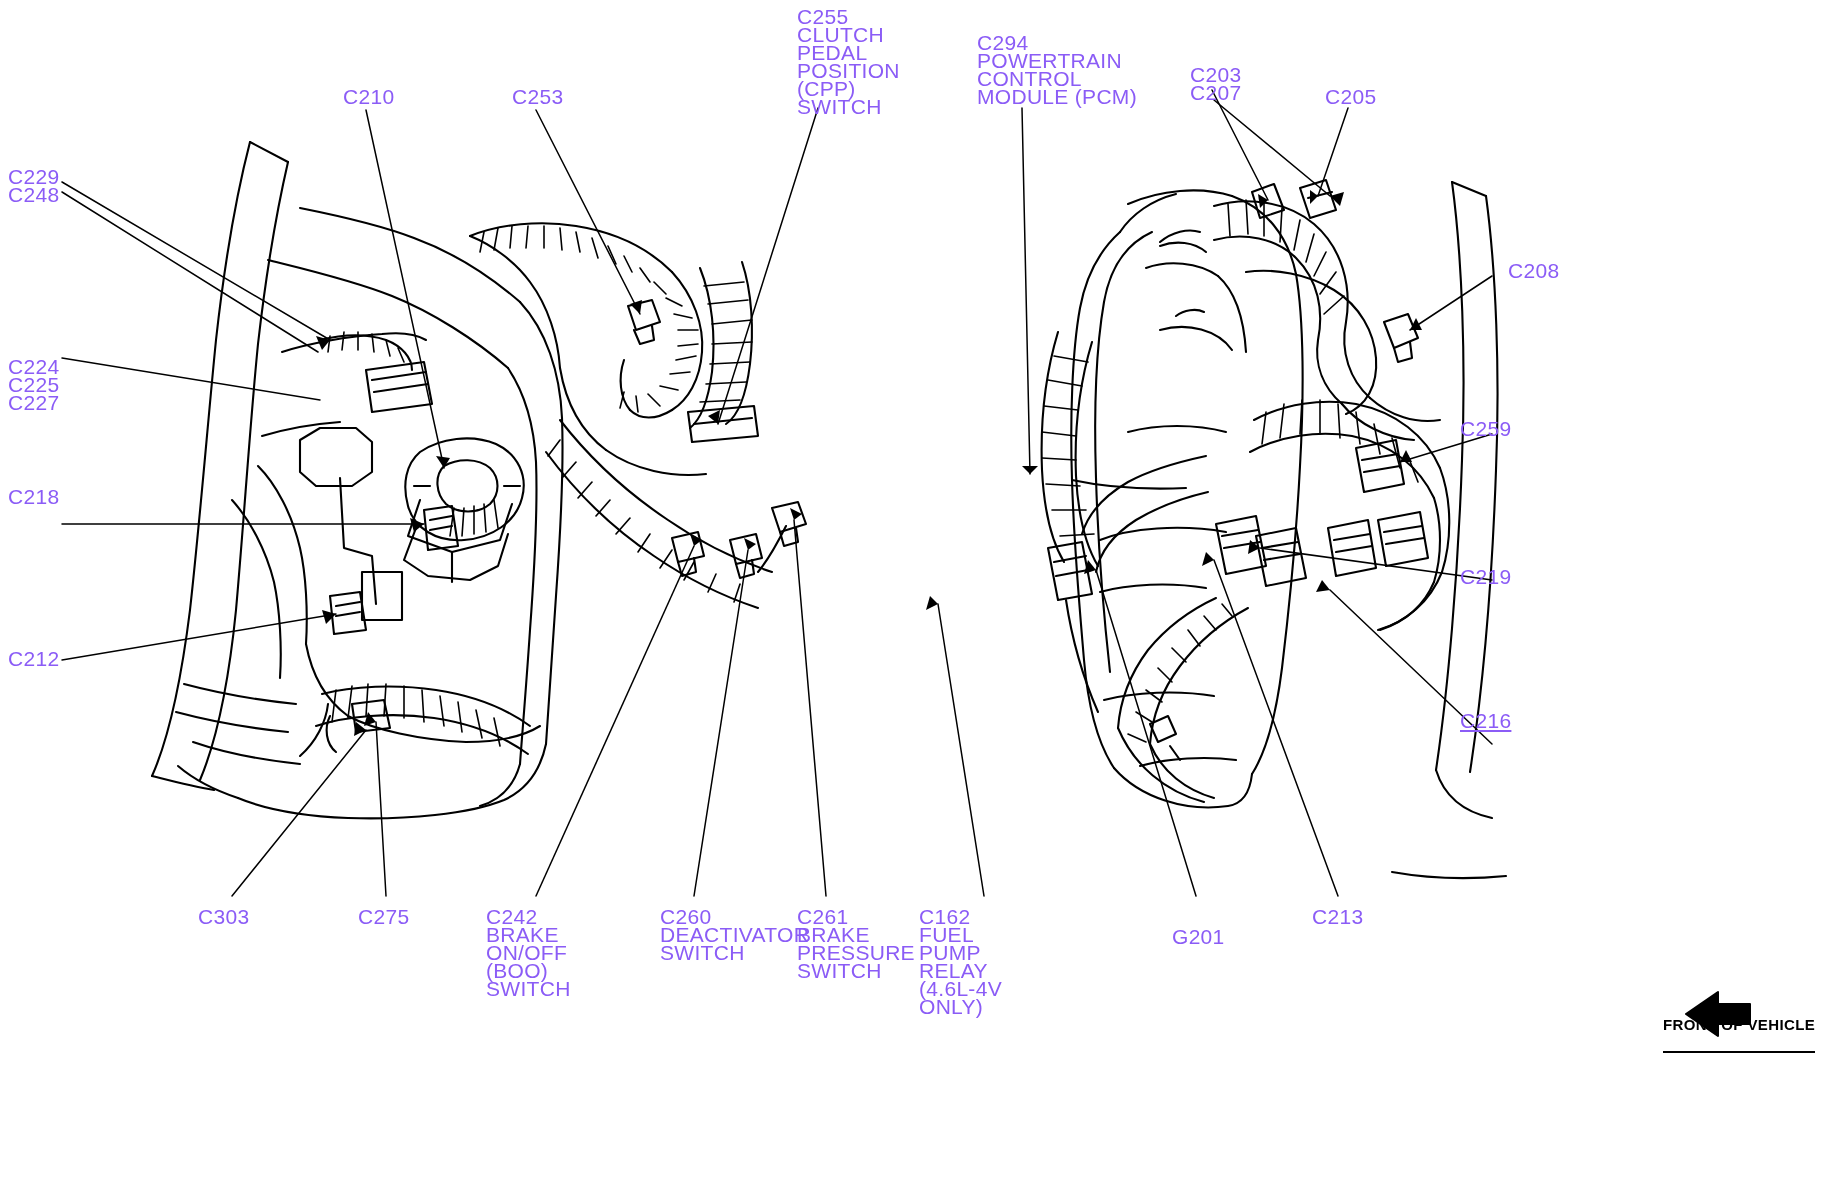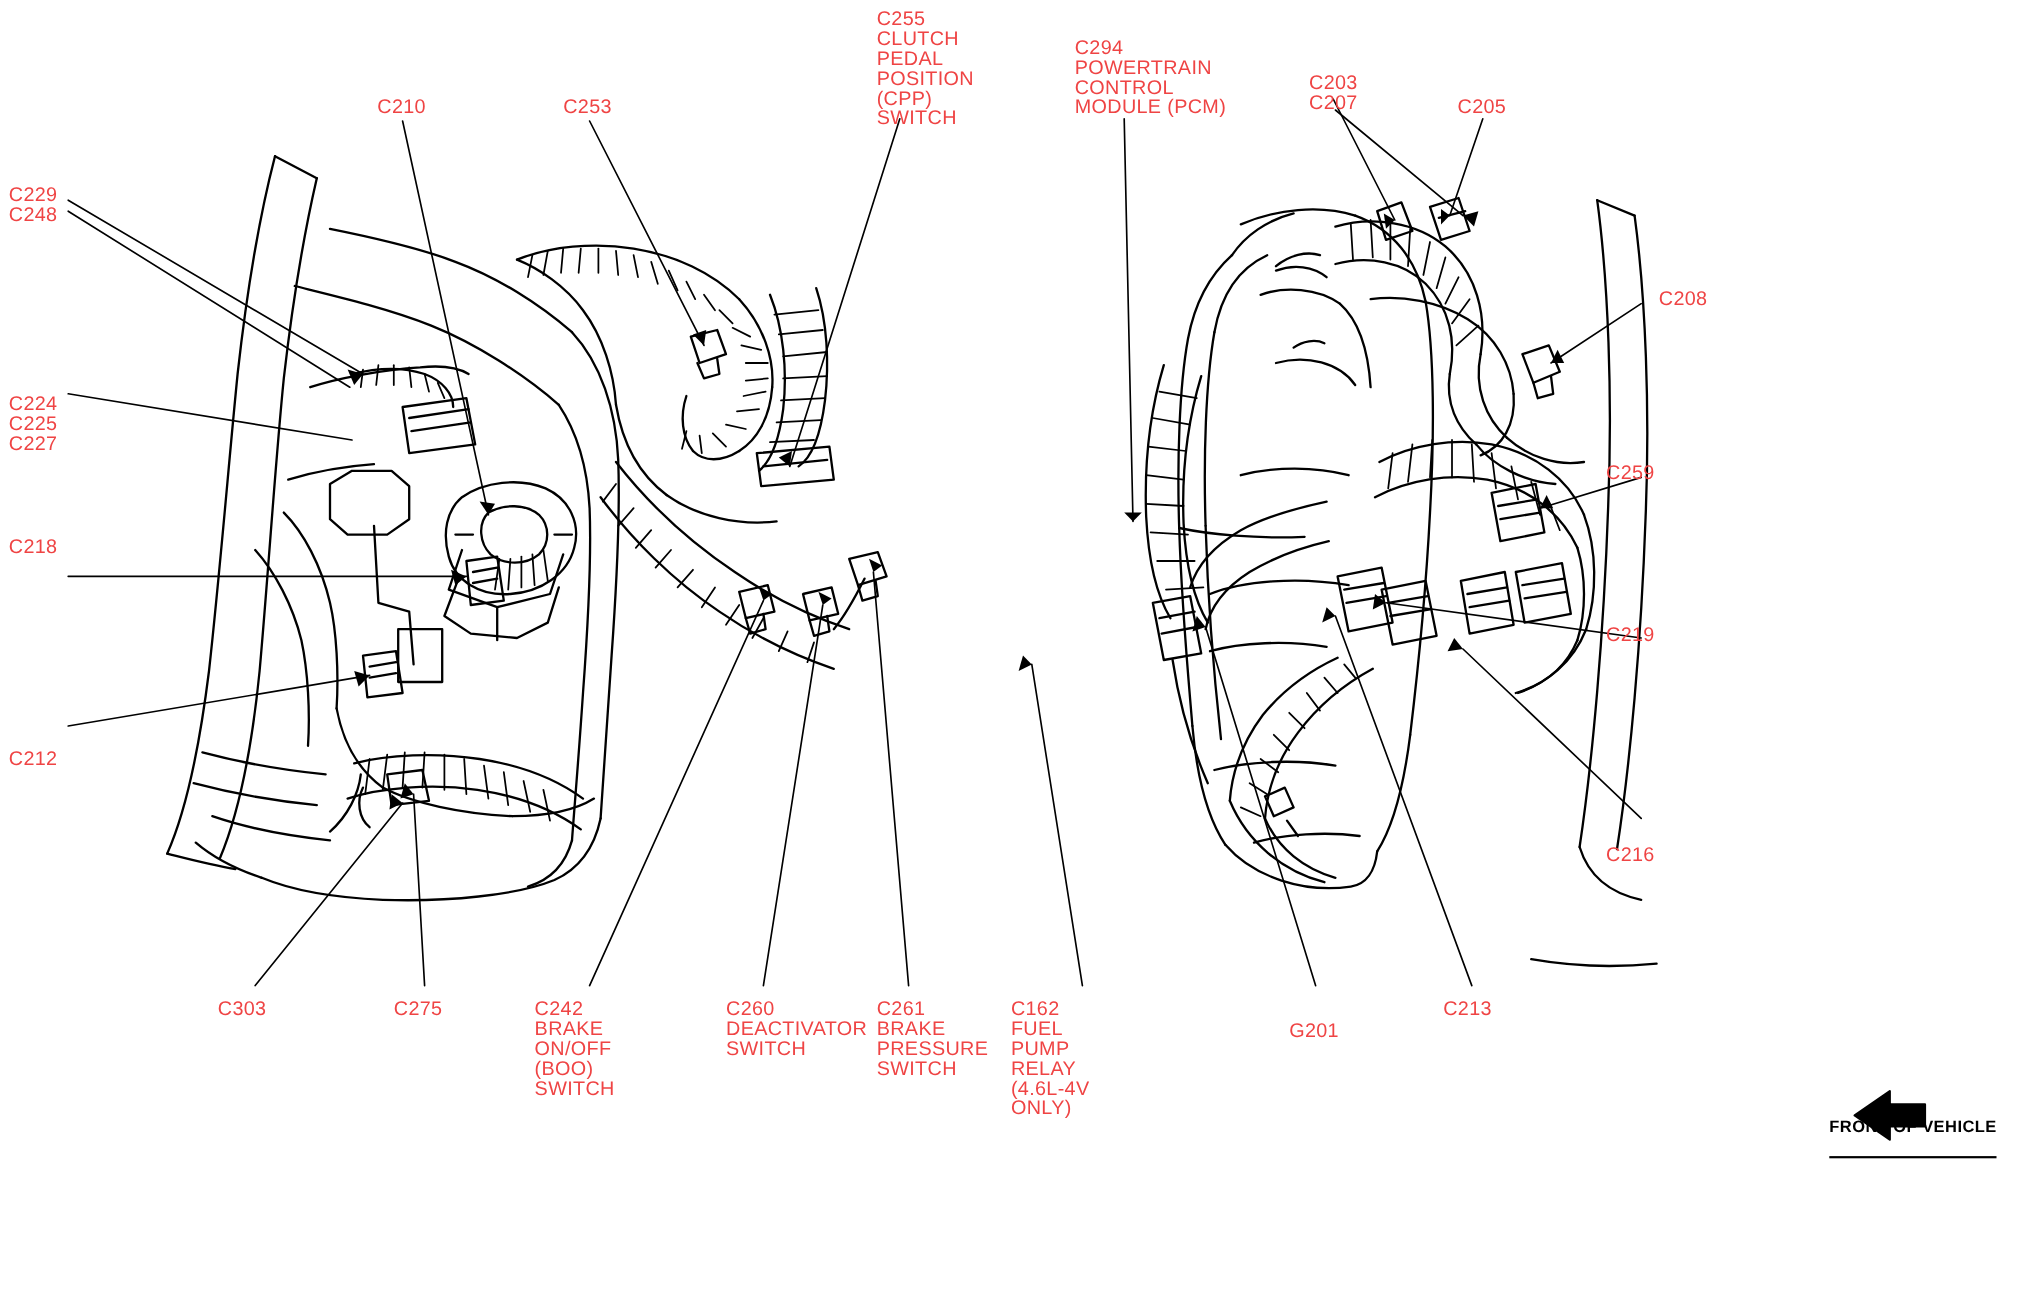--- a/index.html
+++ b/index.html
@@ -1,18 +1,18 @@
 <!DOCTYPE html>
 <html><head>
 <meta charset="utf-8">
 <style>
   html,body{margin:0;padding:0;background:#ffffff;}
   body{width:1846px;height:1184px;font-family:"Liberation Sans",sans-serif;color:#000;overflow:hidden;}
   #stage{position:relative;width:1846px;height:1184px;background:#fff;}
-  .lbl{position:absolute;font-size:18px;line-height:18px;letter-spacing:.3px;white-space:pre;color:#ef4444;}
+  .lbl{position:absolute;font-size:21px;line-height:18px;letter-spacing:.3px;white-space:pre;color:#8b5cf6;}
   svg.overlay{position:absolute;left:0;top:0;width:1846px;height:1184px;}
   .front-wrap{position:absolute;left:1663px;top:1016px;width:160px;}
   .front-txt{font-size:15px;font-weight:bold;letter-spacing:.4px;border-bottom:2px solid #000;padding-bottom:18px;display:inline-block;}
 </style>
 </head>
 <body>
 
 <div id="stage">
 
   <svg class="overlay" viewBox="0 0 1846 1184" xmlns="http://www.w3.org/2000/svg">
@@ -354,40 +354,40 @@
       </g>
     </g>
   </svg>
 
   <div class="lbl" style="left:8px;  top:168px;">C229
 C248</div>
   <div class="lbl" style="left:8px;  top:358px;">C224
 C225
 C227</div>
   <div class="lbl" style="left:8px;  top:488px;">C218</div>
-  <div class="lbl" style="left:8px;  top:650px;margin-top:30px;">C212</div>
+  <div class="lbl" style="left:8px;  top:650px;">C212</div>
   <div class="lbl" style="left:343px;top:88px;text-align:right;">C210</div>
   <div class="lbl" style="left:512px;top:88px;">C253</div>
   <div class="lbl" style="left:797px;top:8px;">C255
 CLUTCH
 PEDAL
 POSITION
 (CPP)
 SWITCH</div>
   <div class="lbl" style="left:977px;top:34px;">C294
 POWERTRAIN
 CONTROL
 MODULE (PCM)</div>
   <div class="lbl" style="left:1190px;top:66px;">C203
 C207</div>
   <div class="lbl" style="left:1325px;top:88px;">C205</div>
   <div class="lbl" style="left:1460px;top:262px;padding-left:48px;">C208</div>
   <div class="lbl" style="left:1460px;top:420px;">C259</div>
   <div class="lbl" style="left:1460px;top:568px;">C219</div>
-  <div class="lbl" style="left:1460px;top:768px;">C216</div>
+  <div class="lbl" style="left:1460px;top:712px;text-decoration:underline;">C216</div>
   <div class="lbl" style="left:198px;top:908px;">C303</div>
   <div class="lbl" style="left:358px;top:908px;">C275</div>
   <div class="lbl" style="left:486px;top:908px;">C242
 BRAKE
 ON/OFF
 (BOO)
 SWITCH</div>
   <div class="lbl" style="left:660px;top:908px;">C260
 DEACTIVATOR
 SWITCH</div>

